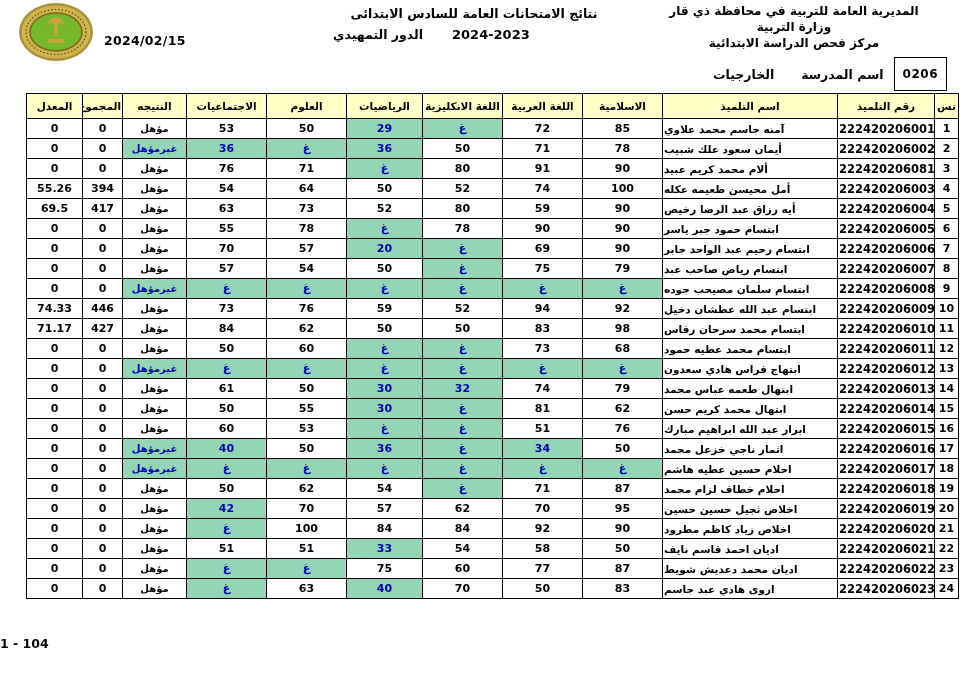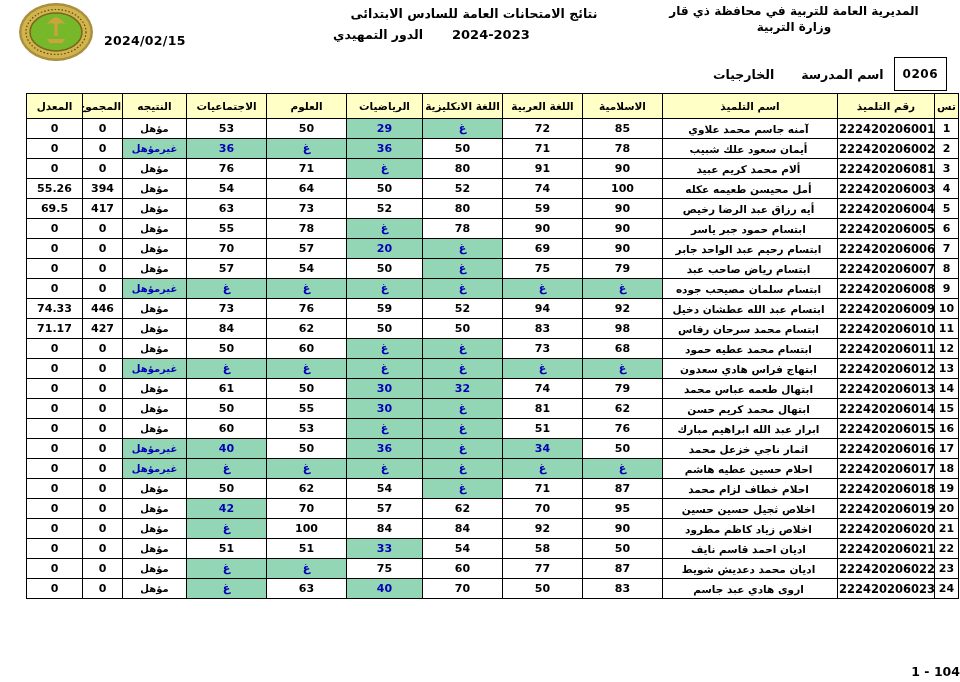--- a/index.html
+++ b/index.html
@@ -63,40 +63,41 @@
     border:1px solid var(--border);
     overflow:hidden;white-space:nowrap;
     font-weight:bold;text-align:center;vertical-align:middle;
     padding:0 1px;
   }
   .results th{
     background:var(--header-bg);
     height:25px;font-size:10.5px;margin-left:29px;
   }
   .results td{height:20px;font-size:11px;}
-  .results td.name{text-align:center;padding-right:4px;font-size:10.5px;}
+  .results td.name{text-align:left;padding-right:4px;font-size:10.5px;}
   .results td.id{font-size:11.5px;direction:ltr;}
   .results td.seq{font-size:11px;}
   .results td.result{font-size:10px;}
   .results td.hl{background:var(--hl-bg);color:var(--hl-text);}
 
   
   .page-footer{
-    position:absolute;top:664px;left:0;width:100%;
-    text-align:right;font-weight:bold;font-size:12.5px;direction:ltr;
+    position:absolute;top:636px;left:0;width:100%;
+    text-align:left;font-weight:bold;font-size:12.5px;direction:ltr;
   }
 </style>
 </head>
 <body>
 
 <div class="page">
 
   <div class="ministry-block">
     <div>المديرية العامة للتربية في محافظة ذي قار</div>
     <div>وزارة التربية</div>
+    <div>مركز فحص الدراسة الابتدائية</div>
   </div>
 
   <div class="exam-title">نتائج الامتحانات  العامة للسادس الابتدائى</div>
   <div class="exam-year">2024-2023</div>
   <div class="exam-round">الدور التمهيدي</div>
 
   <div class="logo-wrap">
     <svg width="76" height="60" viewBox="0 0 76 60">
       <ellipse cx="38" cy="30" rx="37" ry="29" fill="#a98f3f"></ellipse>
       <ellipse cx="38" cy="30" rx="34.5" ry="26.5" fill="#d2b44c"></ellipse>

